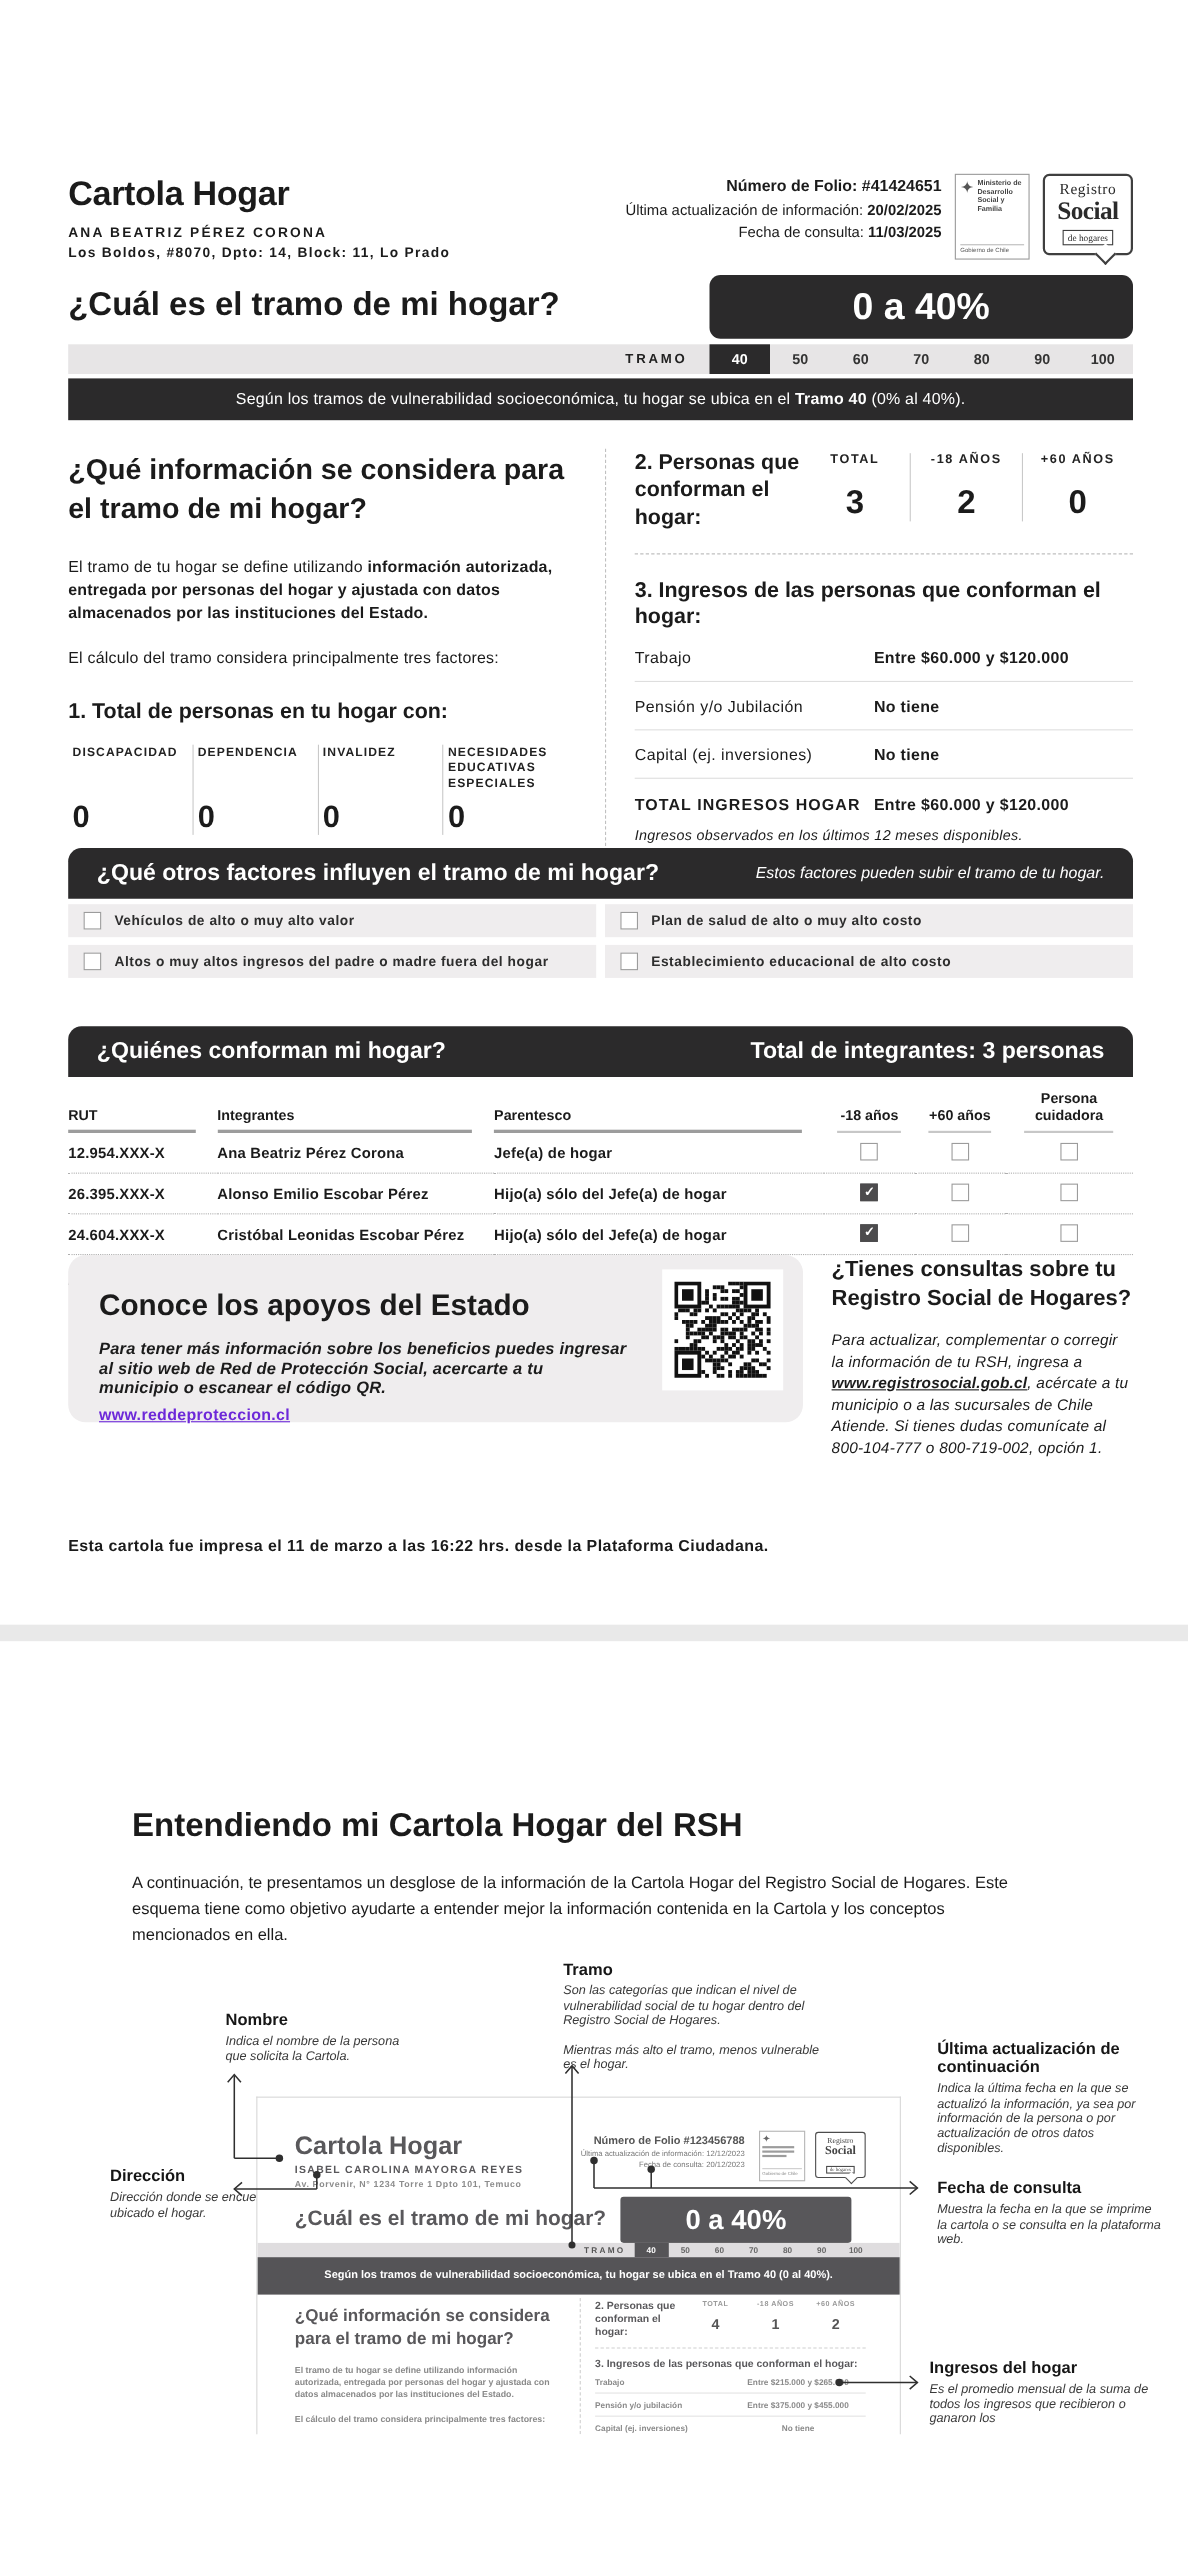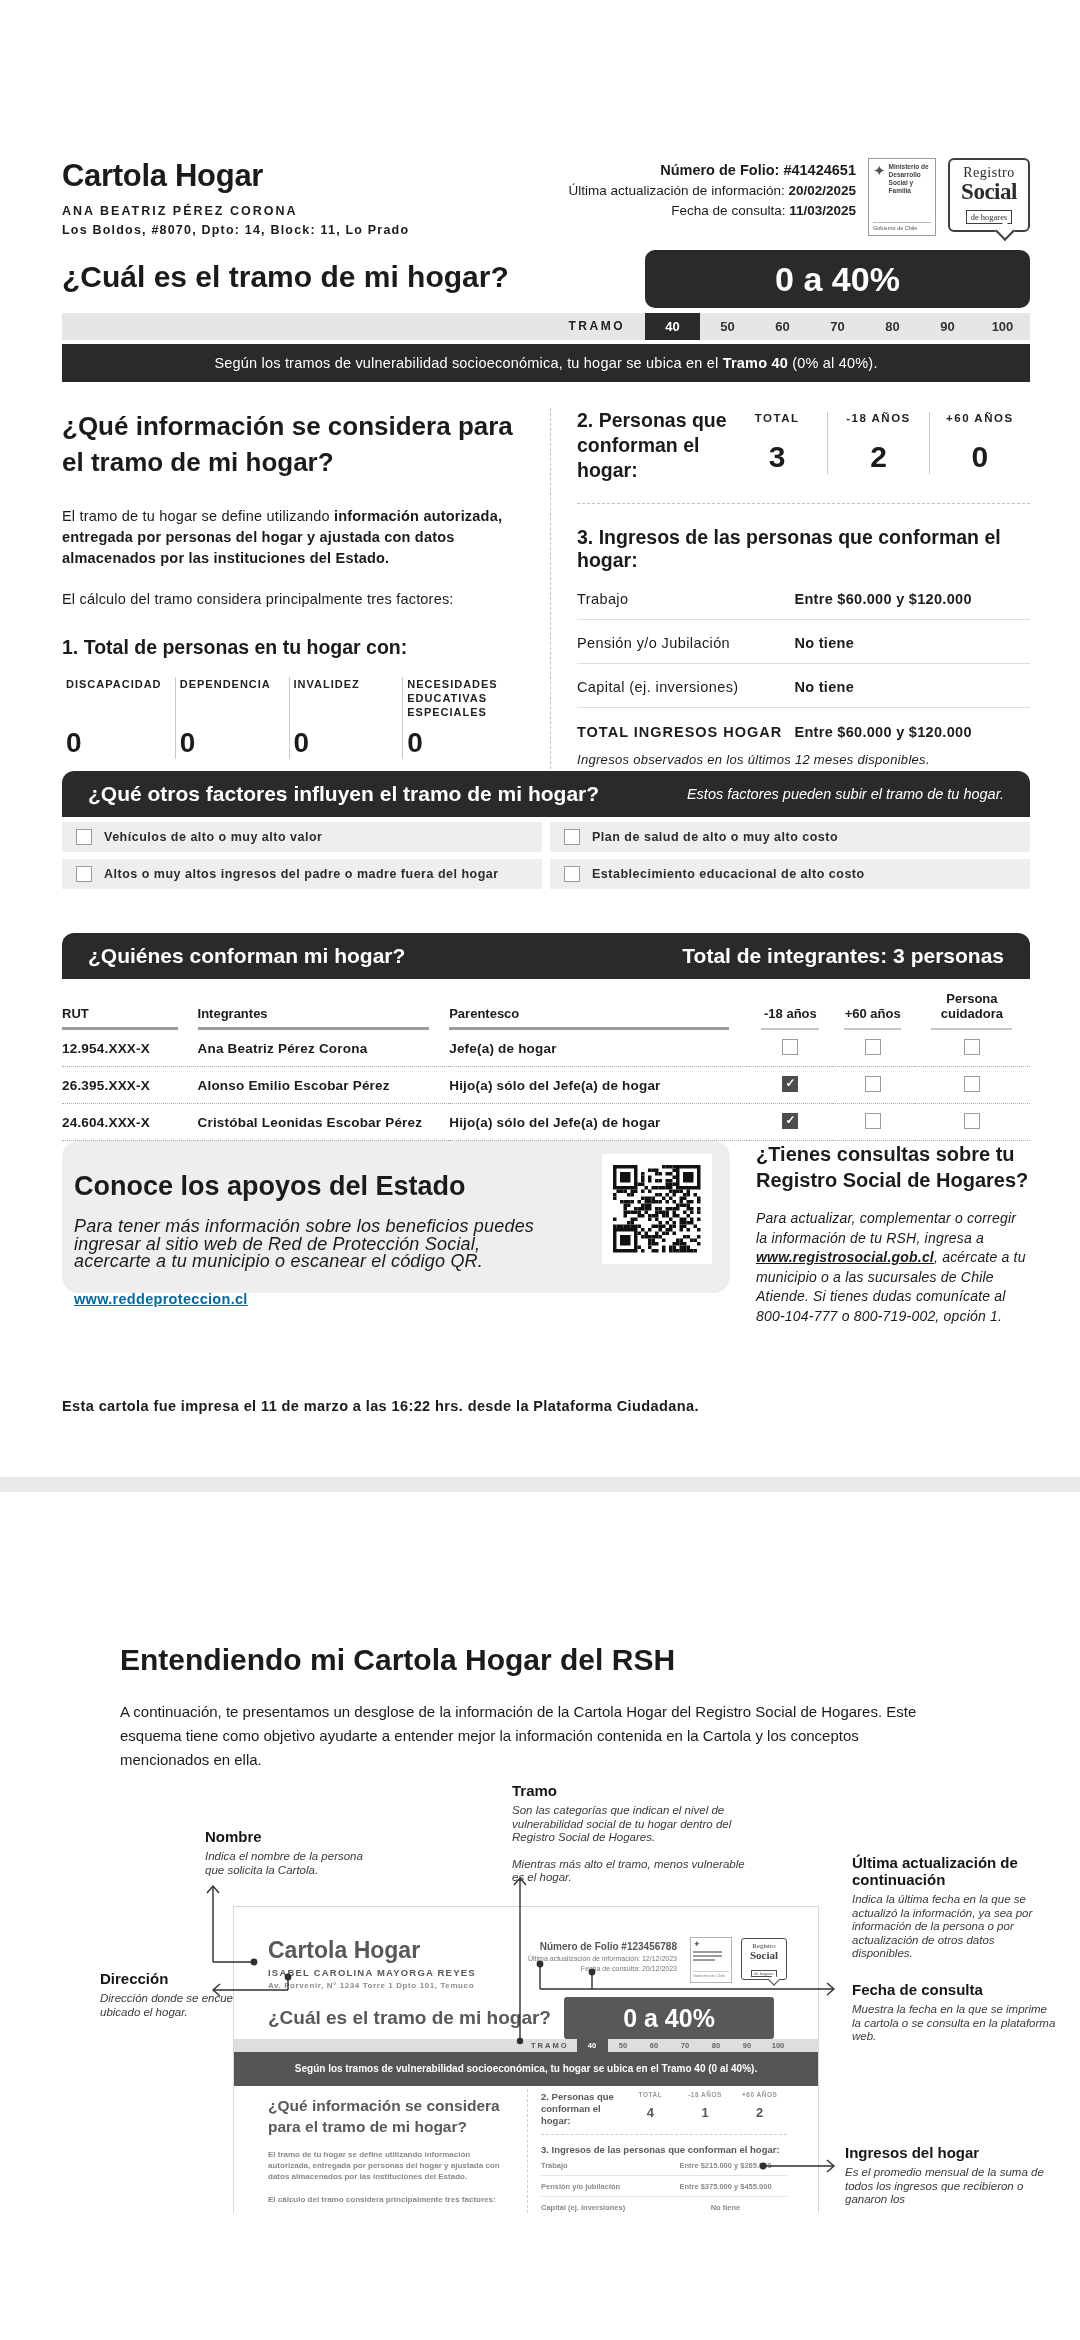--- a/index.html
+++ b/index.html
@@ -84,24 +84,24 @@
   table.hh th{font-size:13px;font-weight:bold;text-align:left;padding:8px 0 9px 0;vertical-align:bottom;
       background:linear-gradient(#9c9c9c,#9c9c9c) left bottom / calc(100% - 20px) 3px no-repeat;}
   table.hh th.c{text-align:center;line-height:15px;
       background:linear-gradient(#c7c7c7,#c7c7c7) center bottom / 70% 2px no-repeat;}
   table.hh td{font-size:13.5px;font-weight:600;padding:9px 0 8px 0;border-bottom:1px dotted #aeaeae;letter-spacing:0.2px;}
   table.hh td.c{text-align:center;}
   table.hh td .cb{margin:0;}
   .hh-note{font-style:italic;font-size:12.5px;font-weight:600;letter-spacing:0.5px;margin-top:16px;}
   
   .supports-row{position:absolute;left:62px;top:1141px;width:968px;display:flex;gap:26px;}
-  .supports-box{position:relative;width:668px;height:152px;background:#efedee;border-radius:16px;box-sizing:border-box;padding:22px 12px;}
+  .supports-box{position:relative;width:668px;height:152px;background:#efedee;border-radius:16px;box-sizing:border-box;padding:22px 28px;}
   .supports-box h2{font-size:27px;font-weight:bold;margin:8px 0 0 0;}
-  .supports-box p{font-size:18px;font-style:italic;font-weight:400;line-height:17.5px;width:480px;margin:16px 0 0 0;letter-spacing:0.2px;}
-  .supports-link{display:inline-block;font-size:14.5px;font-weight:bold;text-decoration:underline;color:#0369a1;margin-top:20px;letter-spacing:0.3px;}
+  .supports-box p{font-size:15px;font-style:italic;font-weight:700;line-height:17.5px;width:480px;margin:16px 0 0 0;letter-spacing:0.2px;}
+  .supports-link{display:inline-block;font-size:14.5px;font-weight:bold;text-decoration:underline;color:#6d28d9;margin-top:8px;letter-spacing:0.3px;}
   .qr-box{position:absolute;right:18px;top:13px;width:110px;height:110px;background:#fff;display:flex;align-items:center;justify-content:center;}
   .consults{flex:1;}
   .consults h3{font-size:20px;font-weight:bold;line-height:26px;margin:0;}
   .consults p{font-size:14px;font-style:italic;font-weight:500;line-height:19.5px;margin:16px 0 0 0;letter-spacing:0.2px;}
   .consults p .lk{text-decoration:underline;font-weight:600;color:#1b1b1b;}
   .p1-footer{position:absolute;left:62px;top:1398px;font-size:14.5px;font-weight:600;letter-spacing:0.4px;}
   .page-divider{position:absolute;left:0;top:1477px;width:1080px;height:15px;background:#e9e9e9;}
   
   .p2-heading{position:absolute;left:120px;top:1643px;font-size:30px;font-weight:bold;}
   .p2-intro{position:absolute;left:120px;top:1700px;width:810px;font-size:15px;line-height:24px;}

